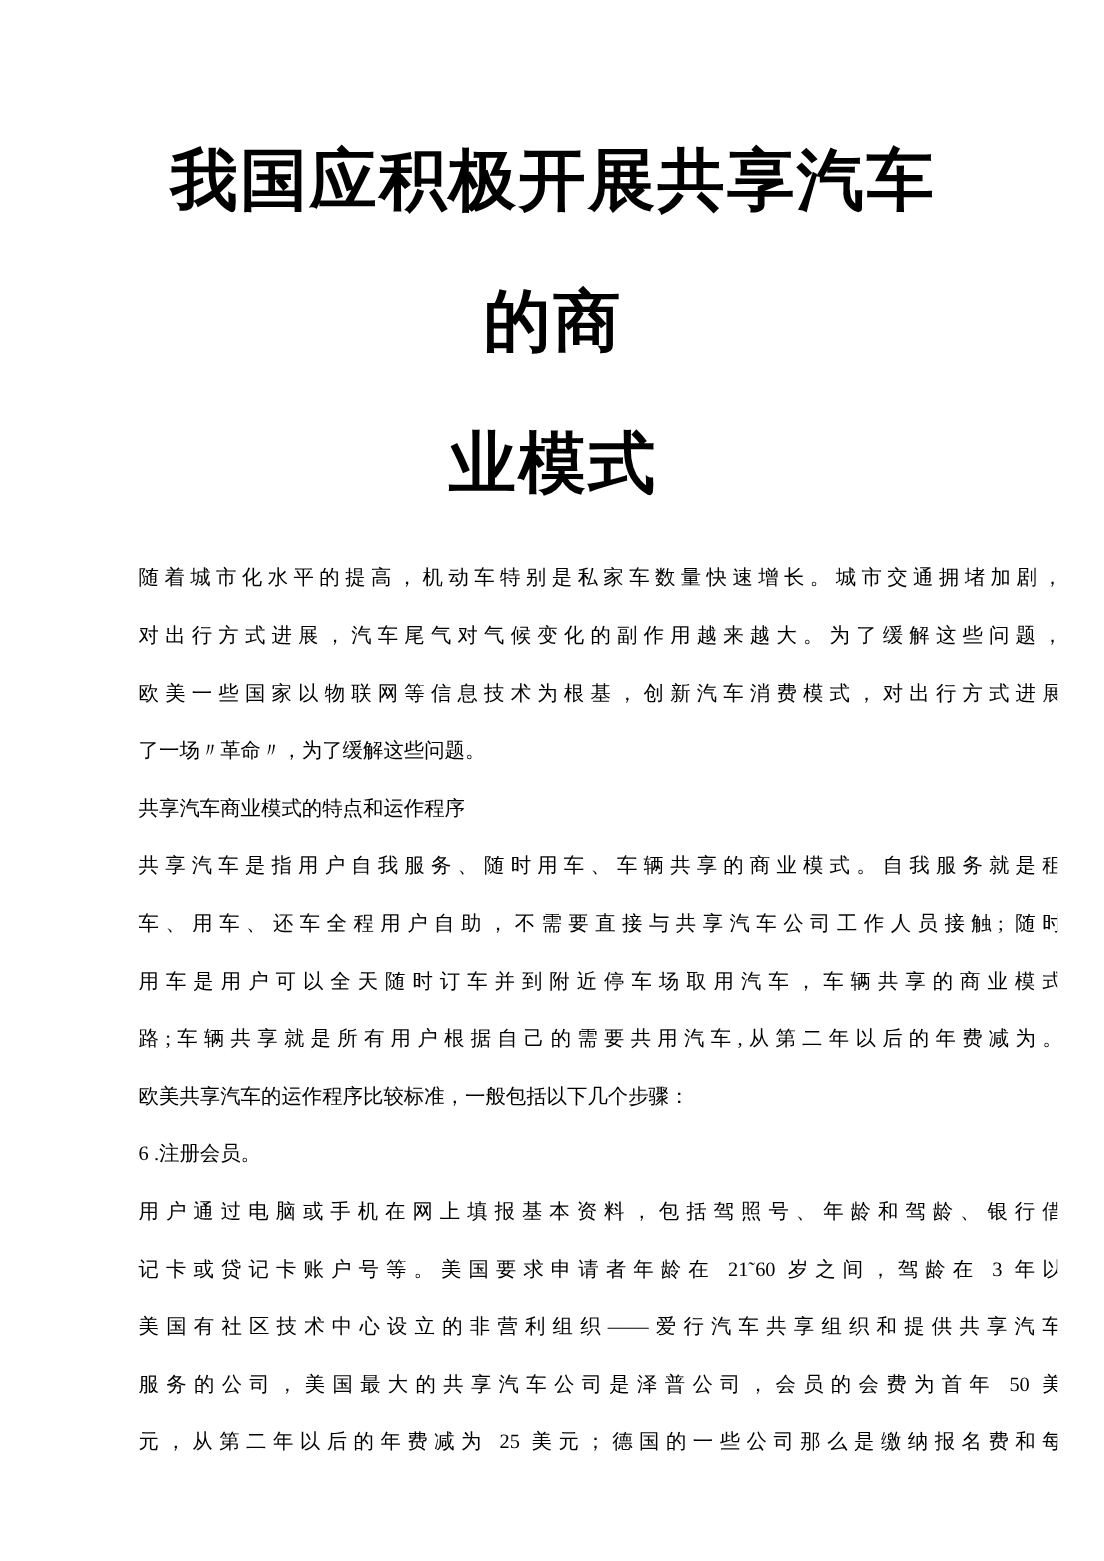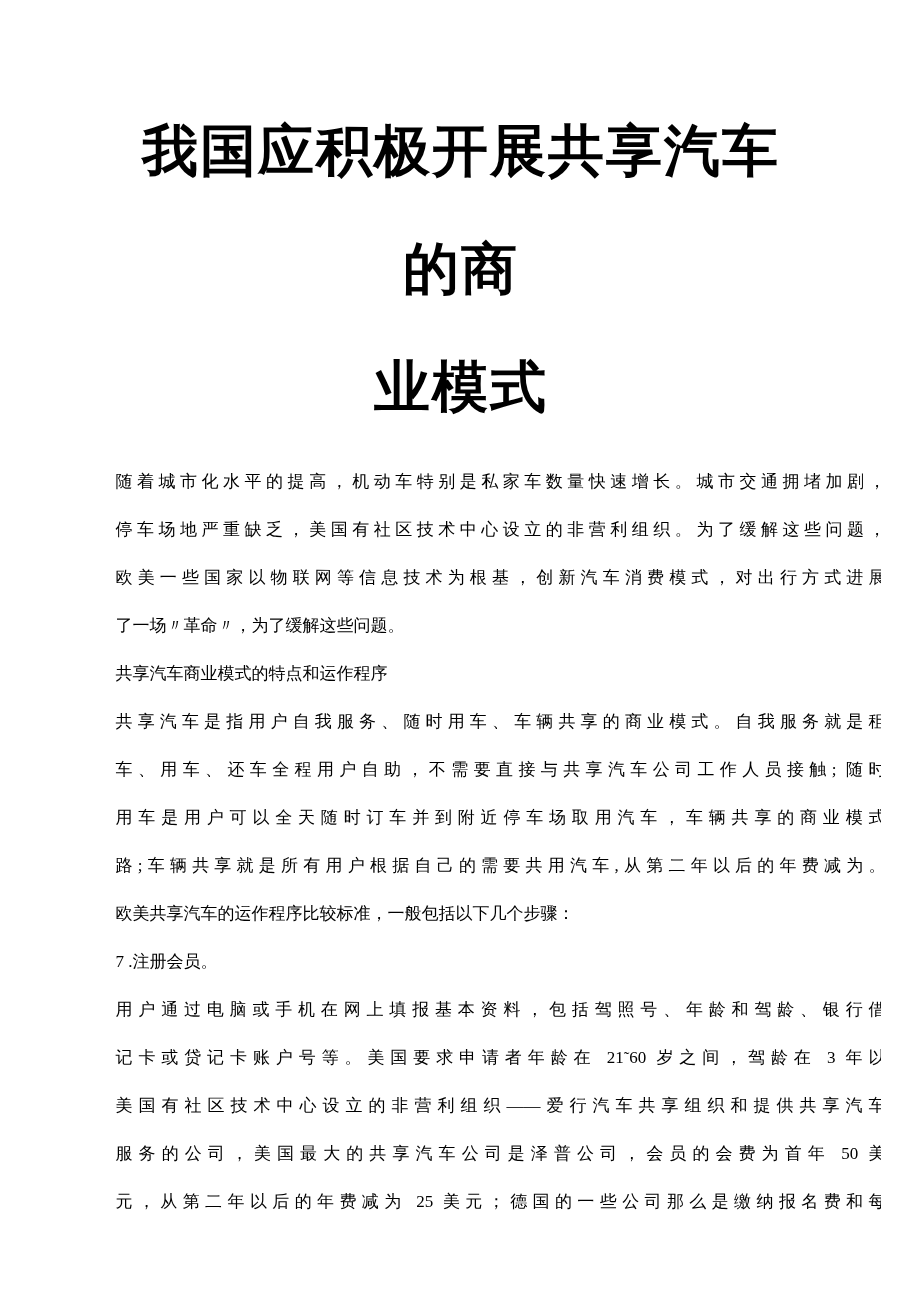--- a/index.html
+++ b/index.html
@@ -50,29 +50,29 @@
 <body>
 
 <div class="page">
   <h1 class="title">
     <div class="title-line">我国应积极开展共享汽车的商</div>
     <div class="title-line">业模式</div>
   </h1>
 
   <div class="doc-body">
     <div class="textline fill">随着城市化水平的提高，机动车特别是私家车数量快速增长。城市交通拥堵加剧，</div>
-    <div class="textline fill">停车场地严重缺乏，美国有社区技术中心设立的非营利组织。为了缓解这些问题，</div>
+    <div class="textline fill">对出行方式进展，汽车尾气对气候变化的副作用越来越大。为了缓解这些问题，</div>
     <div class="textline fill">欧美一些国家以物联网等信息技术为根基，创新汽车消费模式，对出行方式进展</div>
     <div class="textline">了一场〃革命〃，为了缓解这些问题。</div>
     <div class="textline">共享汽车商业模式的特点和运作程序</div>
     <div class="textline fill">共享汽车是指用户自我服务、随时用车、车辆共享的商业模式。自我服务就是租</div>
     <div class="textline fill">车、用车、还车全程用户自助，不需要直接与共享汽车公司工作人员接触; 随时</div>
     <div class="textline fill">用车是用户可以全天随时订车并到附近停车场取用汽车，车辆共享的商业模式</div>
     <div class="textline fill">路;车辆共享就是所有用户根据自己的需要共用汽车,从第二年以后的年费减为。</div>
     <div class="textline">欧美共享汽车的运作程序比较标准，一般包括以下几个步骤：</div>
-    <div class="textline">7 .注册会员。</div>
+    <div class="textline">6 .注册会员。</div>
     <div class="textline fill">用户通过电脑或手机在网上填报基本资料，包括驾照号、年龄和驾龄、银行借</div>
     <div class="textline fill">记卡或贷记卡账户号等。美国要求申请者年龄在 21˜60 岁之间，驾龄在 3 年以</div>
     <div class="textline fill">美国有社区技术中心设立的非营利组织——爱行汽车共享组织和提供共享汽车</div>
     <div class="textline fill">服务的公司，美国最大的共享汽车公司是泽普公司，会员的会费为首年 50 美</div>
     <div class="textline fill">元，从第二年以后的年费减为 25 美元；德国的一些公司那么是缴纳报名费和每</div>
   </div>
 </div>
 
 </body></html>

